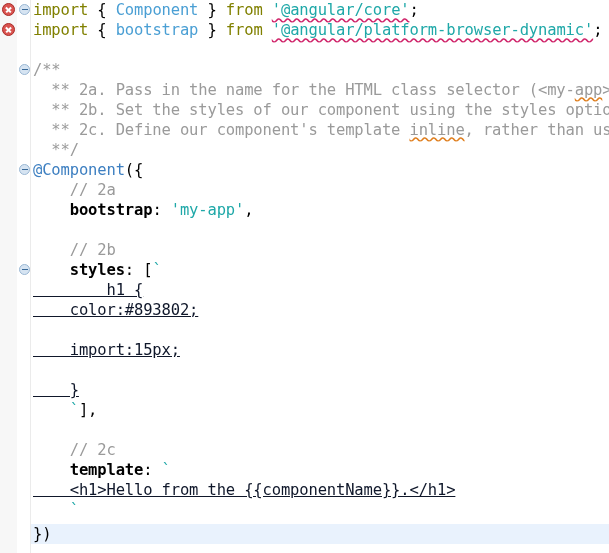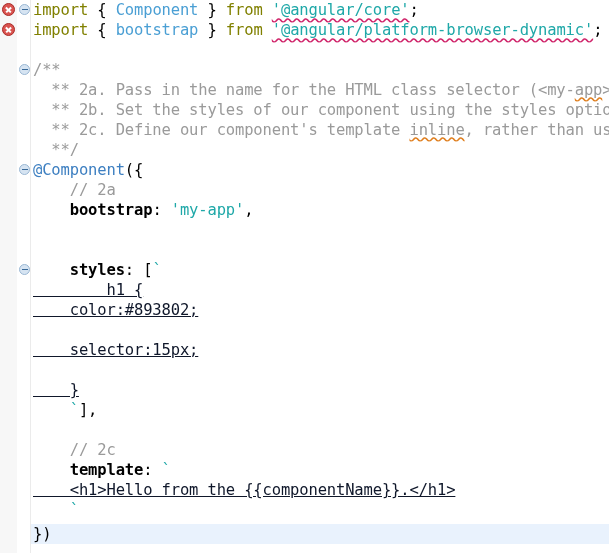--- a/index.html
+++ b/index.html
@@ -158,24 +158,25 @@
       <div class="code-line" style="top: 40px;"></div>
       <div class="code-line" style="top: 60px;"><span class="t-comment">/**</span></div>
       <div class="code-line" style="top: 80px;"><span class="t-comment">  ** 2a. Pass in the name for the HTML class selector (&lt;my-</span><span class="t-comment sq-orange">app</span><span class="t-comment">&gt;&lt;/my-app&gt;)</span></div>
       <div class="code-line" style="top: 100px;"><span class="t-comment">  ** 2b. Set the styles of our component using the styles options</span></div>
       <div class="code-line" style="top: 120px;"><span class="t-comment">  ** 2c. Define our component's template </span><span class="t-comment sq-orange">inline</span><span class="t-comment">, rather than using</span></div>
       <div class="code-line" style="top: 140px;"><span class="t-comment">  **/</span></div>
       <div class="code-line" style="top: 160px;"><span class="t-decorator">@Component</span><span class="t-punct">({</span></div>
       <div class="code-line" style="top: 180px;"><span class="t-comment">    // 2a</span></div>
       <div class="code-line" style="top: 200px;"><span class="t-prop">    bootstrap</span><span class="t-punct">: </span><span class="t-string">'my-app'</span><span class="t-punct">,</span></div>
       <div class="code-line" style="top: 220px;"></div>
+      <div class="code-line" style="top: 240px;"><span class="t-comment">    // 2b</span></div>
       <div class="code-line" style="top: 260px;"><span class="t-prop">    styles</span><span class="t-punct">: [</span><span class="t-string">`</span></div>
       <div class="code-line" style="top: 280px;"><span class="t-css">        h1 {</span></div>
       <div class="code-line" style="top: 300px;"><span class="t-css">    color:#893802;</span></div>
-      <div class="code-line" style="top: 340px;"><span class="t-css">    selector:15px;</span></div>
+      <div class="code-line" style="top: 340px;"><span class="t-css">    import:15px;</span></div>
       <div class="code-line" style="top: 380px;"><span class="t-css">    }</span></div>
       <div class="code-line" style="top: 400px;"><span class="t-string">    `</span><span class="t-punct">],</span></div>
       <div class="code-line" style="top: 420px;"></div>
       <div class="code-line" style="top: 440px;"><span class="t-comment">    // 2c</span></div>
       <div class="code-line" style="top: 460px;"><span class="t-prop">    template</span><span class="t-punct">: </span><span class="t-string">`</span></div>
       <div class="code-line" style="top: 480px;"><span class="t-tag">    &lt;h1&gt;Hello from the {{componentName}}.&lt;/h1&gt;</span></div>
       <div class="code-line" style="top: 500px;"><span class="t-string">    `</span></div>
       <div class="code-line current" style="top: 524px;"><span class="t-punct">})</span></div>
     </div>
 

